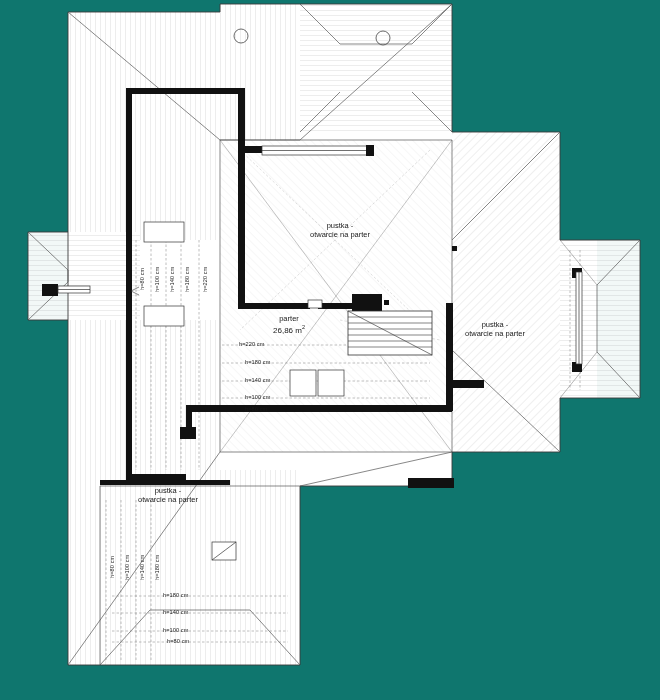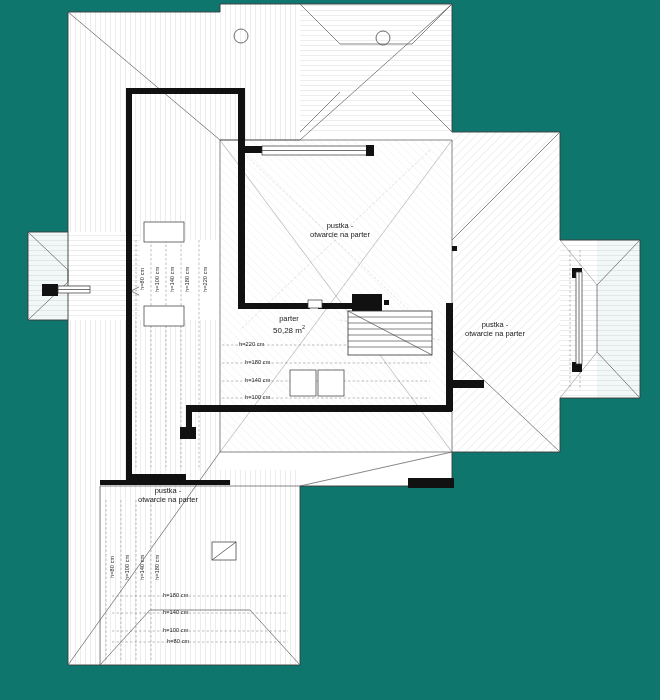--- a/index.html
+++ b/index.html
@@ -272,21 +272,21 @@
   </svg>
 
   <div class="lbl lbl-room" style="left:297px; top:222px; width:86px;">
     <div>pustka -</div>
     <div>otwarcie na parter</div>
   </div>
 
   <div class="lbl" style="left:258px; top:315px; width:62px; text-align:center;">
     <div class="lbl-room">parter</div>
     <div class="lbl-area">
-      <span>50,28 m</span><span class="sup">2</span>
+      <span>26,86 m</span><span class="sup">2</span>
     </div>
   </div>
 
   <div class="lbl lbl-room" style="left:452px; top:321px; width:86px;">
     <div>pustka -</div>
     <div>otwarcie na parter</div>
   </div>
 
   <div class="lbl lbl-room" style="left:120px; top:487px; width:96px;">
     <div>pustka -</div>

